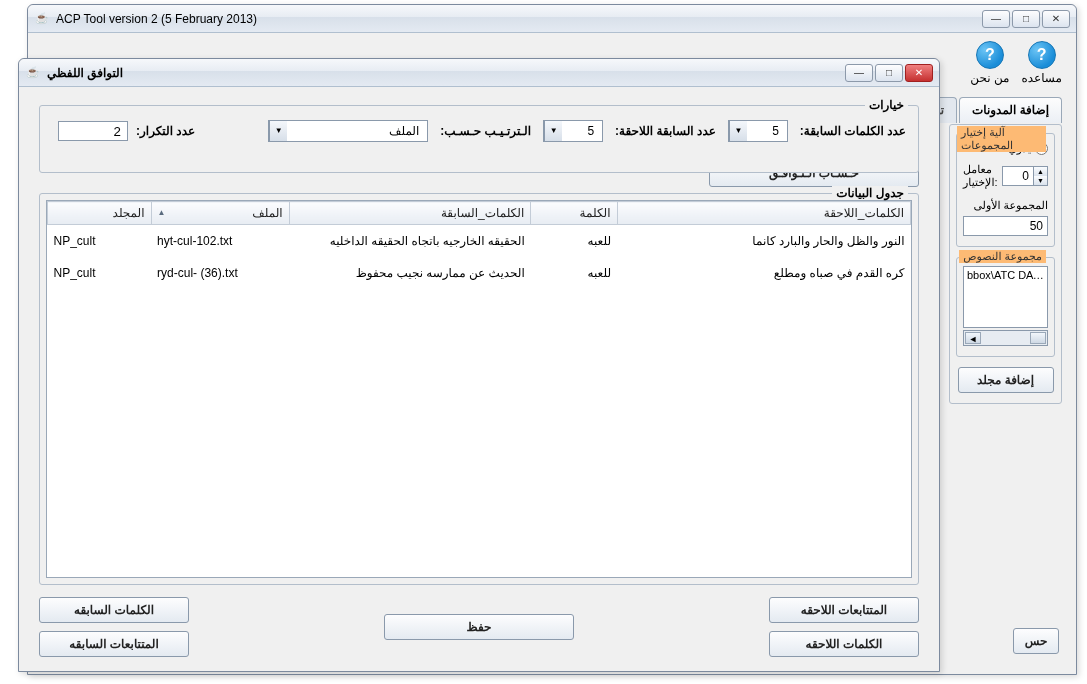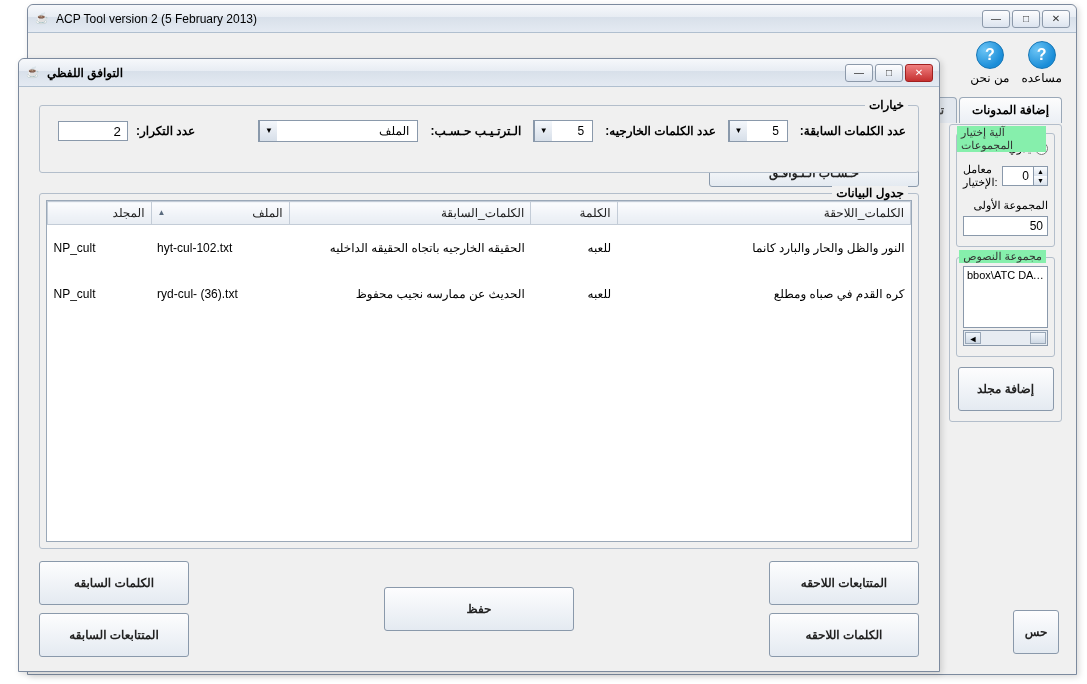--- a/index.html
+++ b/index.html
@@ -88,21 +88,21 @@
     position:absolute; top:91px; right:14px; width:113px;
     border:1px solid #b3becb; border-radius:3px; padding:8px 6px 10px;
     background:#f0f0f0;
   }
   .fieldset {
     border:1px solid #b3becb; border-radius:3px;
     margin-bottom:10px; padding:8px 6px 10px; position:relative;
     background:#f0f0f0;
   }
   .fieldset > .legend {
-    position:absolute; top:-8px; right:8px; background:#86efac;
+    position:absolute; top:-8px; right:8px; background:#fdba74;
     padding:0 4px; font-size:11px; color:#333;
   }
   .radio-row { display:flex; align-items:center; justify-content:flex-end; gap:4px; font-size:11px;}
   .spin { display:flex; align-items:center; justify-content:flex-end; gap:4px; margin-top:8px; }
   .spinbox {
     display:inline-flex; align-items:center; border:1px solid #8a99ab; background:#fff; height:20px;
   }
   .spinbox input { width:30px; border:none; text-align:right; padding:0 4px; font-family:inherit; font-size:12px;}
   .spinbox .arrows { display:flex; flex-direction:column; }
   .spinbox .arrows span { width:14px; height:9px; border-left:1px solid #8a99ab; font-size:7px; text-align:center; line-height:9px; background:linear-gradient(#fafcfe,#dbe3ed); cursor:pointer;}
@@ -114,21 +114,21 @@
     width:100%; height:62px; border:1px solid #8a99ab; background:#fff; overflow:hidden;
     font-size:11px; padding:2px 3px; white-space:nowrap; text-overflow:ellipsis;
   }
   .scroll-thin { height:16px; border:1px solid #8a99ab; background:#e7ecf2; margin-top:2px; position:relative;}
   .scroll-thin .thumb{ position:absolute; top:1px; bottom:1px; right:1px; width:16px; background:linear-gradient(#f2f6fb,#cfd9e5); border:1px solid #9aa8b8;}
   .scroll-thin .larr{ position:absolute; top:1px; bottom:1px; left:1px; width:16px; background:linear-gradient(#f2f6fb,#cfd9e5); border:1px solid #9aa8b8; font-size:9px; text-align:center; line-height:12px;}
   .btn {
     display:inline-flex; align-items:center; justify-content:center;
     border:1px solid #8a99ab; border-radius:3px;
     background:linear-gradient(to bottom,#fdfdfe,#e4eaf1);
-    height:44px; padding:0 14px; font-family:inherit; font-size:12px;
+    height:26px; padding:0 14px; font-family:inherit; font-size:12px;
     cursor:pointer; font-weight:bold; color:#222;
   }
   
   .modal-window {
     left: 18px; top: 58px; width: 922px; height: 614px;
     z-index:10;
   }
   .modal-body { padding: 18px 20px 14px; height: calc(100% - 28px); display:flex; flex-direction:column; }
   .options-set {
     border:1px solid #b3becb; border-radius:3px; padding:14px 12px 30px; position:relative;
@@ -162,21 +162,21 @@
   }
   table { width:100%; border-collapse:collapse; font-size:12px;}
   thead th {
     background:linear-gradient(to bottom,#fbfcfe,#e7ecf3);
     border:1px solid #c3ccd7; padding:4px 6px; text-align:right; font-weight:normal; color:#222;
     position:relative;
   }
   thead th.sorted::after{
     content:"▲"; font-size:8px; color:#5a6b7e; position:absolute; left:6px; top:6px;
   }
-  tbody td { padding:16px 6px; text-align:right; border-bottom:0; white-space:nowrap;}
+  tbody td { padding:9px 6px; text-align:right; border-bottom:0; white-space:nowrap;}
   tbody td.ltrcell { direction:ltr; text-align:left; }
   .bottom-buttons{
     display:flex; justify-content:space-between; align-items:center; margin-top:12px; gap:10px;
   }
   .btn-col{ display:flex; flex-direction:column; gap:8px;}
   .btn.wide{ width:150px; }
   .btn.save{ width:190px;}
 </style>
 </head>
 <body>
@@ -267,21 +267,21 @@
 
   <div class="modal-body">
     <div class="options-set">
       <span class="legend">خيارات</span>
       <div class="options-row">
         <span class="lbl">عدد الكلمات السابقة:</span>
         <span class="combo" style="width:60px;">
           <span class="val">5</span>
           <span class="dd">▼</span>
         </span>
-        <span class="lbl">عدد الكلمات الخارجيه:</span>
+        <span class="lbl">عدد السابقة اللاحقة:</span>
         <span class="combo" style="width:60px;">
           <span class="val">5</span>
           <span class="dd">▼</span>
         </span>
         <span class="lbl">الـترتـيـب حـسـب:</span>
         <span class="combo" style="width:160px;">
           <span class="val">الملف</span>
           <span class="dd">▼</span>
         </span>
         <div class="repeat-box">

